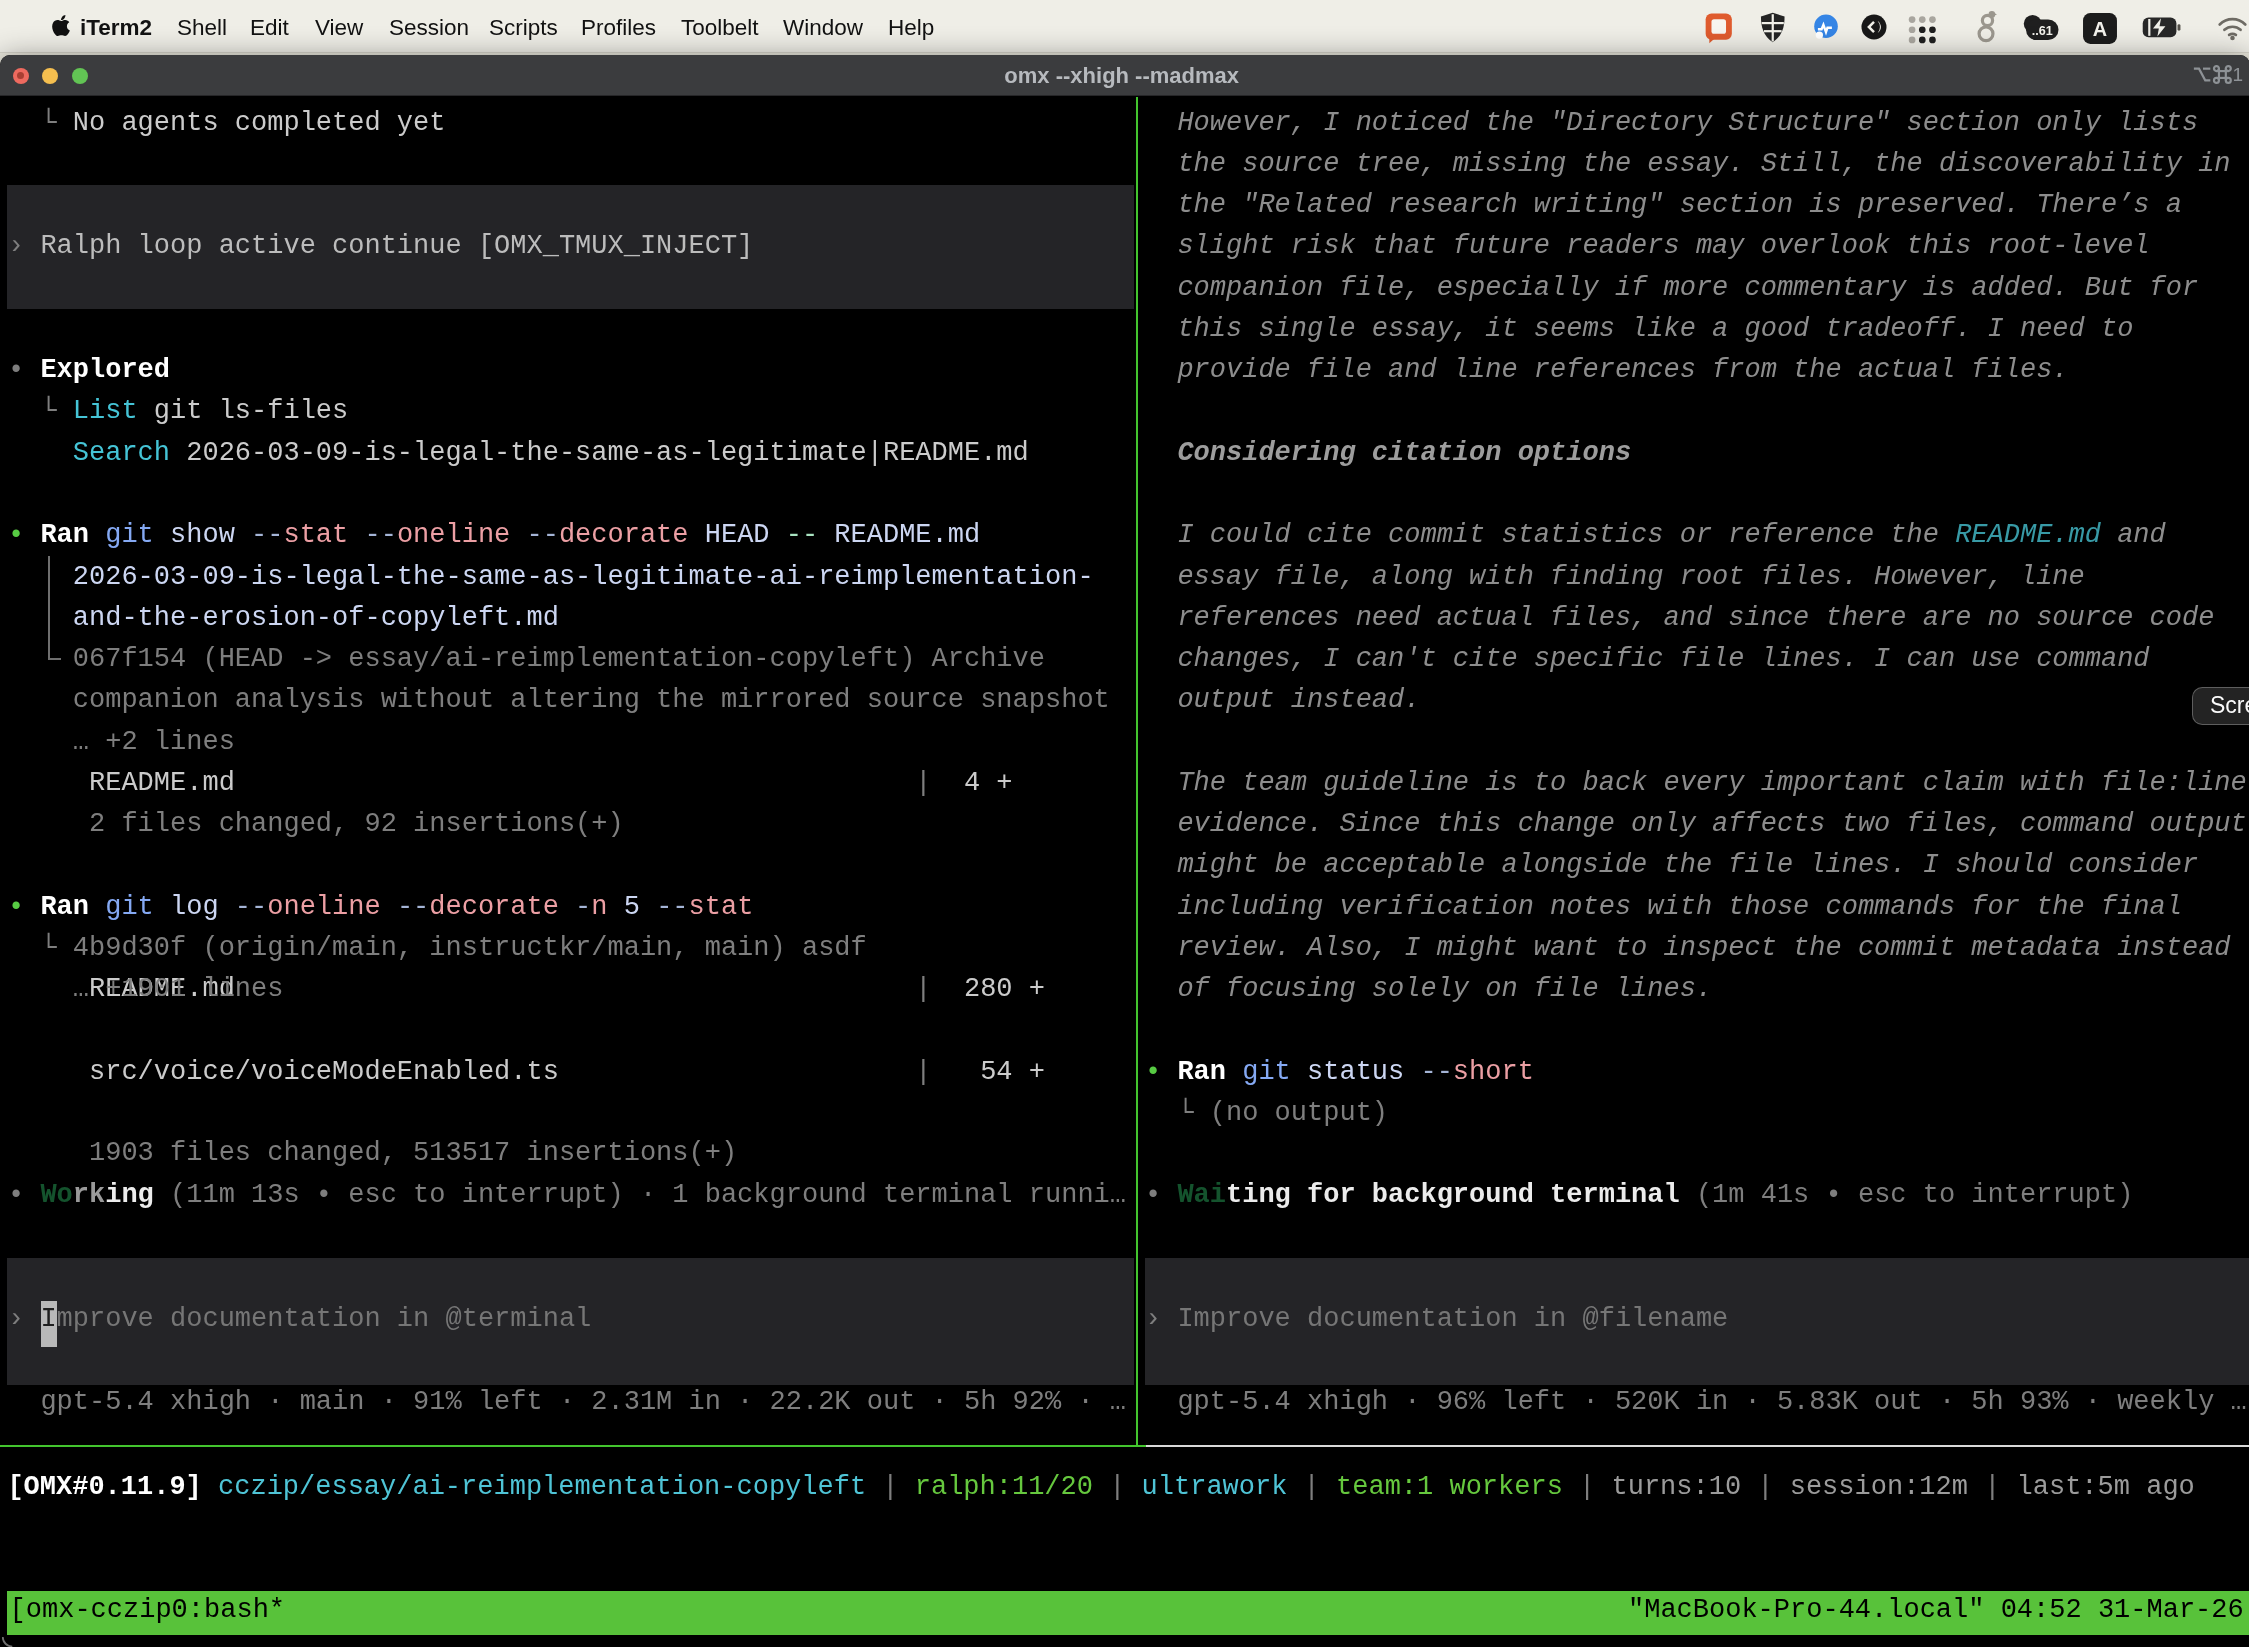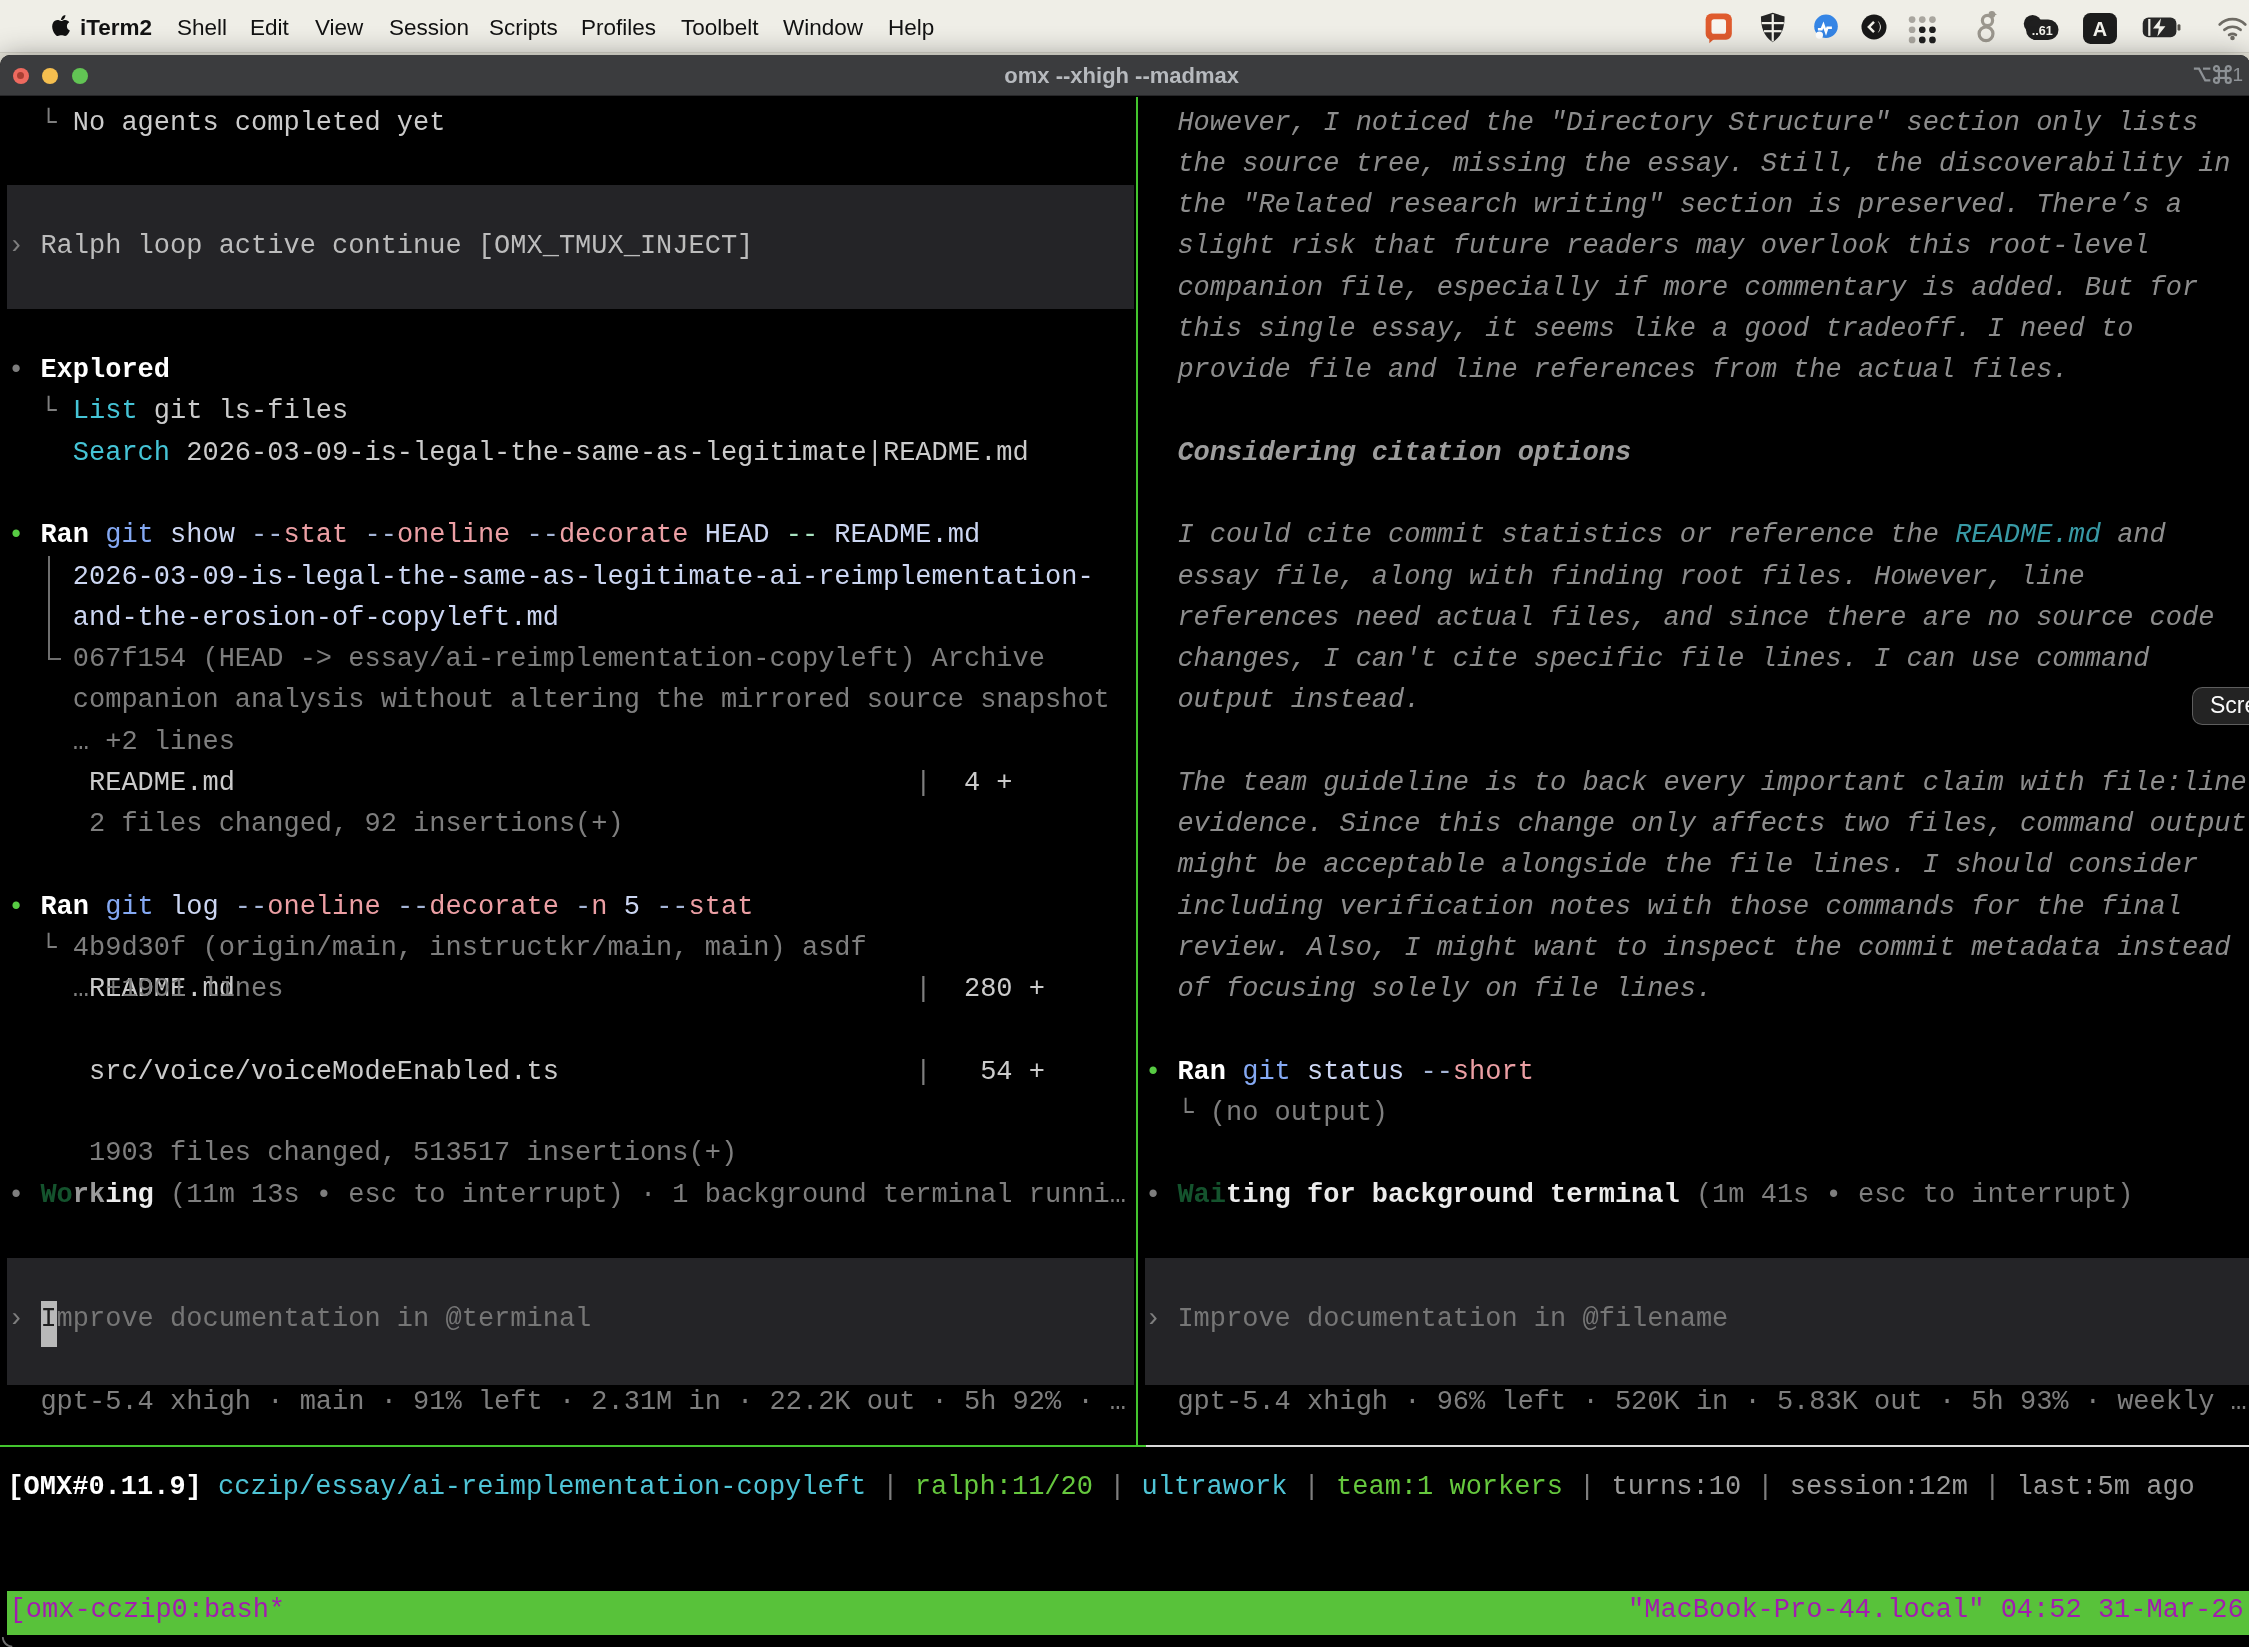--- a/index.html
+++ b/index.html
@@ -25,21 +25,21 @@
 .gn { color:#57cb43; }
 .gn2 { color:#66c83e; }
 .sg { color:#9b9b9b; }
 .te { color:#389aa6; }
 .rb { color:#bcbcbc; }
 .ph { color:#767676; }
 .cur { color:#1f1f1f; position:relative; }
 .sh1 { color:#14532d; }
 .sh2 { color:#9a9a9a; }
 .sh3 { color:#ececec;margin-top:46px; }
-.tb { color:#a21caf; }
+.tb { color:#000000; }
 .box { position:absolute; background:#242427; }
 </style></head><body>
 
 <div id="menubar"></div>
 <svg style="position:absolute;left:50px;top:14px" width="22" height="27" viewBox="0 0 170 200">
     <path fill="#111" d="M150.37 130.25c-2.45 5.66-5.35 10.87-8.71 15.66-4.58 6.53-8.33 11.05-11.22 13.56-4.48 4.12-9.28 6.23-14.42 6.35-3.69 0-8.14-1.05-13.32-3.18-5.2-2.12-9.97-3.17-14.34-3.17-4.58 0-9.49 1.05-14.75 3.17-5.26 2.13-9.5 3.24-12.74 3.35-4.93.21-9.84-1.96-14.75-6.52-3.13-2.73-7.04-7.41-11.73-14.04-5.03-7.08-9.17-15.29-12.41-24.65C18.49 110.67 16.75 100.88 16.75 91.4c0-10.86 2.35-20.22 7.04-28.07 3.69-6.3 8.61-11.27 14.76-14.92s12.79-5.51 19.95-5.63c3.91 0 9.05 1.21 15.43 3.59 6.36 2.39 10.45 3.6 12.24 3.6 1.34 0 5.88-1.42 13.57-4.24 7.27-2.62 13.41-3.7 18.44-3.28 13.63 1.1 23.87 6.47 30.68 16.15-12.19 7.39-18.22 17.73-18.1 31 .11 10.34 3.86 18.94 11.23 25.77 3.34 3.17 7.07 5.62 11.22 7.36-.9 2.61-1.85 5.11-2.86 7.51zM119.11 7.24c0 8.1-2.96 15.67-8.86 22.67-7.12 8.32-15.73 13.13-25.07 12.38a25.22 25.22 0 0 1-.19-3.07c0-7.78 3.39-16.1 9.4-22.91 3-3.45 6.82-6.31 11.45-8.6 4.62-2.25 8.99-3.5 13.1-3.74.12 1.08.17 2.17.17 3.27z"></path>
   </svg>
 <div class="mi" style="left:80px;font-weight:700">iTerm2</div>
 <div class="mi" style="left:177px">Shell</div>
 <div class="mi" style="left:250px">Edit</div>

